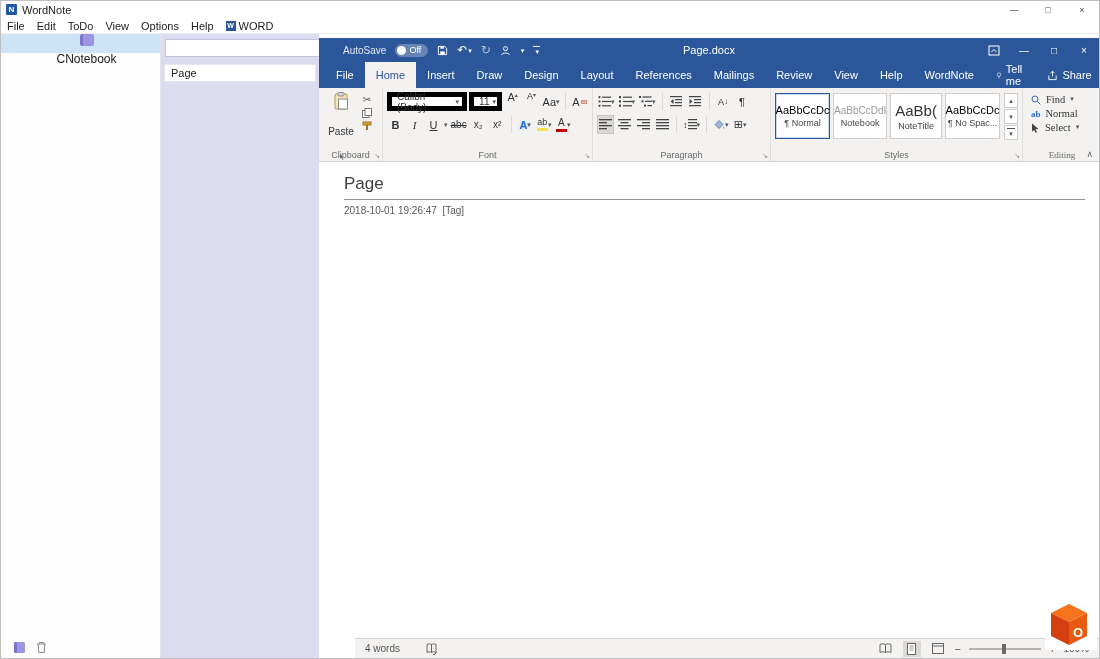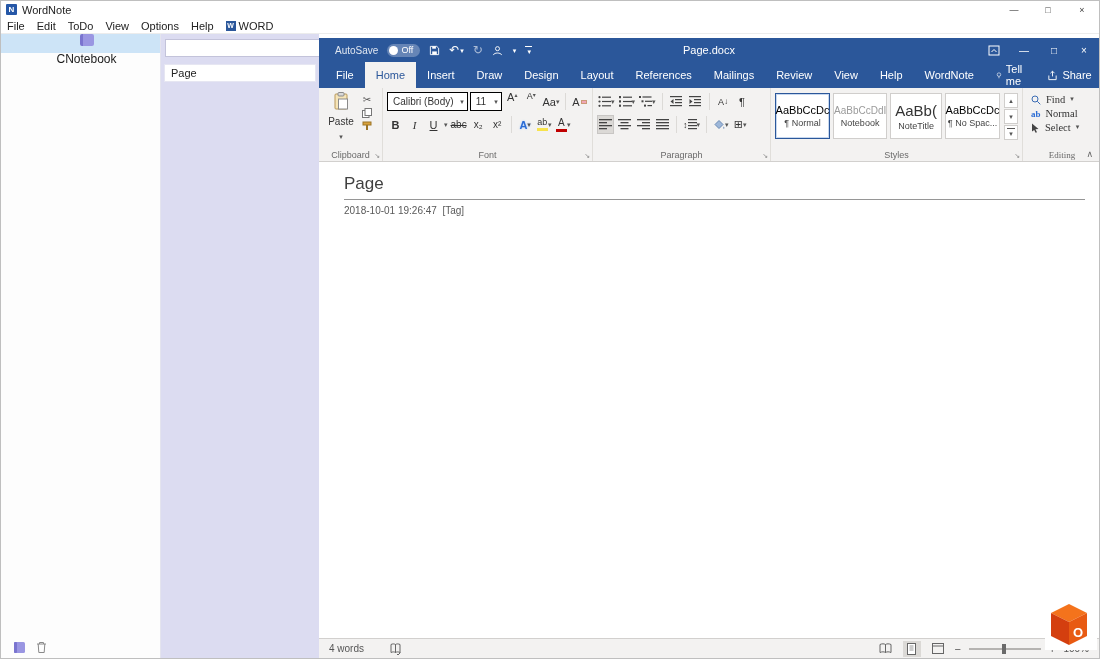--- a/index.html
+++ b/index.html
@@ -31,21 +31,21 @@
   .search-row { display:flex; align-items:center; margin:5px 5px 0 4px; gap:6px; }
   .search-box { flex:1; height:18px; background:#fff; border:1px solid #c3c3da; display:flex; align-items:center; }
   .search-box input { flex:1; min-width:0; border:0; outline:0; background:transparent; font-size:11px; padding:0 4px; font-family:inherit; }
   .search-clear { padding:0 5px; color:#444; font-size:11px; }
   .add-btn { width:17px; height:17px; border-radius:50%; border:1px solid #555; background:transparent; color:#333; font-size:12px; line-height:14px; text-align:center; flex:0 0 auto; }
   .page-item { margin:7px 3px 0; background:#fff; border:1px solid #e6e6f2; font-size:11px; color:#222; height:18px; padding:0 6px; display:flex; align-items:center; }
 
   
   .word { position:absolute; left:318px; top:37px; right:0; bottom:0; display:flex; flex-direction:column; background:#fff; }
   .word-titlebar { height:24px; background:#2b579a; display:flex; align-items:center; color:#fff; font-size:11px; position:relative; flex:0 0 auto; }
-  .qat { display:flex; align-items:center; gap:9px; padding-left:16px; }
+  .qat { display:flex; align-items:center; gap:9px; padding-left:24px; }
   .autosave-label { opacity:.85; font-size:10px; }
   .autosave-pill { display:flex; align-items:center; gap:3px; background:rgba(255,255,255,.28); border-radius:8px; height:13px; padding:0 7px 0 2px; font-size:9px; }
   .autosave-knob { width:9px; height:9px; border-radius:50%; background:#fff; }
   .qat-btn { display:flex; align-items:center; font-size:12px; line-height:1; color:#fff; }
   .qat-btn.dim { opacity:.6; }
   .caret-w { font-size:7px; margin-left:1px; color:#fff; }
   .qat-more { flex-direction:column; gap:1px; }
   .more-bar { width:7px; height:1px; background:#fff; }
   .doc-title-center { position:absolute; left:50%; transform:translateX(-50%); top:0; height:24px; display:flex; align-items:center; }
   .word-win-controls { margin-left:auto; display:flex; height:100%; }
@@ -57,21 +57,21 @@
   .tabs-right { margin-left:auto; display:flex; align-items:stretch; }
   .share-btn, .comments-btn { display:flex; align-items:center; gap:4px; padding:0 10px; }
 
   
   .ribbon { height:74px; background:#f3f2f1; border-bottom:1px solid #d2d0ce; display:flex; flex:0 0 auto; position:relative; color:#444; }
   .rgroup { position:relative; border-right:1px solid #e0deda; padding:4px 4px 14px; flex:0 0 auto; }
   .group-label { position:absolute; bottom:1px; left:0; right:0; text-align:center; font-size:9px; color:#6a6a6a; }
   .launcher { position:absolute; bottom:2px; right:2px; font-size:7px; color:#8a8a8a; line-height:1; }
   .rows { display:flex; flex-direction:column; gap:4px; }
   .frow { display:flex; align-items:center; gap:2px; }
-  .combo { display:flex; align-items:center; background:#fff; border:1px solid #000000; height:19px; font-size:10px; padding:0 3px 0 5px; gap:3px; color:#333; }
+  .combo { display:flex; align-items:center; background:#fff; border:5px solid #000000; height:19px; font-size:10px; padding:0 3px 0 5px; gap:3px; color:#333; }
   .caret { font-size:7px; color:#555; line-height:1; }
   .rb { min-width:17px; height:19px; display:flex; align-items:center; justify-content:center; font-size:11px; color:#333; padding:0 1px; }
   .rb.pressed { background:#dcdjad7; background:#dbd9d6; border:1px solid #c8c6c4; }
   .vdiv { width:1px; height:17px; background:#dcdad7; margin:0 3px; }
   .bold { font-weight:bold; }
   .ital { font-style:italic; font-family:"Liberation Serif",serif; }
   .undl { text-decoration:underline; }
   .strike { text-decoration:line-through; font-size:10px; }
   .supsub { font-size:10px; }
   .letter-bar { display:flex; flex-direction:column; align-items:center; line-height:1; }
@@ -79,21 +79,21 @@
   .bar-yellow { background:#f7e34c; }
   .bar-red { background:#c00000; }
   .effects-a { color:#2b6cd4; text-shadow:0 0 2px #9dc3ff; font-weight:bold; }
   .grow-shrink { display:flex; align-items:flex-start; line-height:1; }
   .tiny-arrow { font-size:6px; color:#555; }
   .clear-a { position:relative; }
   .eraser { display:inline-block; width:6px; height:4px; background:#f0a6b6; border:1px solid #c97; margin-left:1px; }
 
   
   .clip-inner { display:flex; gap:3px; }
-  .paste-btn { display:flex; flex-direction:column; align-items:center; justify-content:center; width:36px; gap:6px; font-size:10px; color:#333; }
+  .paste-btn { display:flex; flex-direction:column; align-items:center; justify-content:center; width:36px; gap:16px; font-size:10px; color:#333; }
   .clip-side { display:flex; flex-direction:column; gap:3px; padding-top:2px; font-size:10px; color:#555; align-items:center; }
 
   
   .styles-inner { display:flex; gap:3px; align-items:flex-start; padding-top:1px; }
   .chip { width:55px; height:46px; background:#fff; border:1px solid #d0cecc; display:flex; flex-direction:column; align-items:center; justify-content:center; gap:2px; }
   .chip.selected { border:1px solid #2b579a; box-shadow:inset 0 0 0 1px #c7d8ef; }
   .chip .sample { font-size:11px; color:#000; white-space:nowrap; }
   .chip .name { font-size:9px; color:#444; white-space:nowrap; }
   .chip.gray .sample { color:#9a9a9a; font-size:10px; }
   .chip.big .sample { font-size:15px; color:#333; }
@@ -109,21 +109,21 @@
 
   .collapse-ribbon { position:absolute; right:6px; bottom:2px; font-size:9px; color:#666; }
 
   
   .doc { flex:1; background:#fff; position:relative; overflow:hidden; }
   .doc-page-title { position:absolute; left:25px; top:12px; font-size:17px; color:#3f3f3f; }
   .doc-rule { position:absolute; left:25px; right:14px; top:37px; height:1px; background:#969696; }
   .doc-meta { position:absolute; left:25px; top:43px; font-size:10px; color:#595959; white-space:pre; }
 
   
-  .statusbar { height:20px; background:#f3f2f1; border-top:1px solid #d2d0ce; display:flex; align-items:center; font-size:10px; color:#555; padding:0 10px; gap:26px; flex:0 0 auto; }
+  .statusbar { height:20px; background:#f3f2f1; border-top:1px solid #d2d0ce; display:flex; align-items:center; font-size:10px; color:#555; padding:0 10px; gap:26px; flex:0 0 auto;margin-left:36px; }
   .sb-right { margin-left:auto; display:flex; align-items:center; gap:8px; }
   .view-btn { width:18px; height:16px; display:flex; align-items:center; justify-content:center; }
   .view-btn.pressed { background:#dbd9d6; }
   .zoom-track { width:72px; height:2px; background:#b5b3b1; position:relative; }
   .zoom-thumb { position:absolute; left:33px; top:-4px; width:4px; height:10px; background:#6a6a6a; }
   .zoom-sign { font-size:11px; color:#555; }
 
   
   .watermark { position:absolute; right:2px; bottom:8px; background:#fff; display:flex; align-items:center; gap:7px; padding:3px 8px 3px 4px; z-index:9; }
   .wm-text { display:flex; flex-direction:column; line-height:1.15; }

